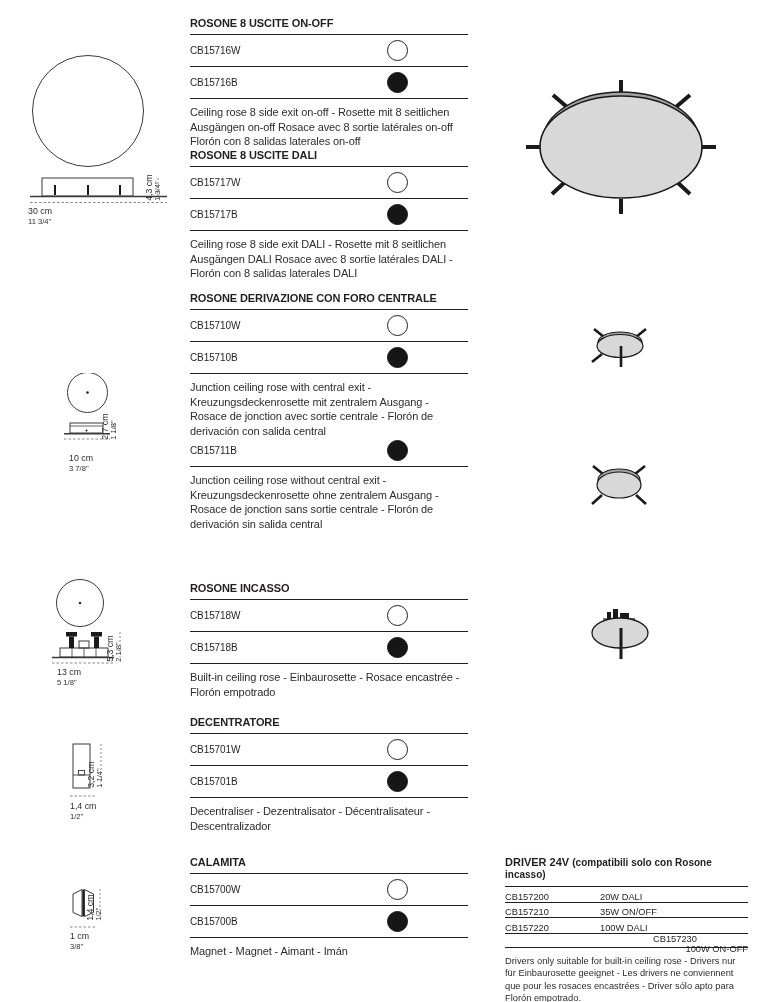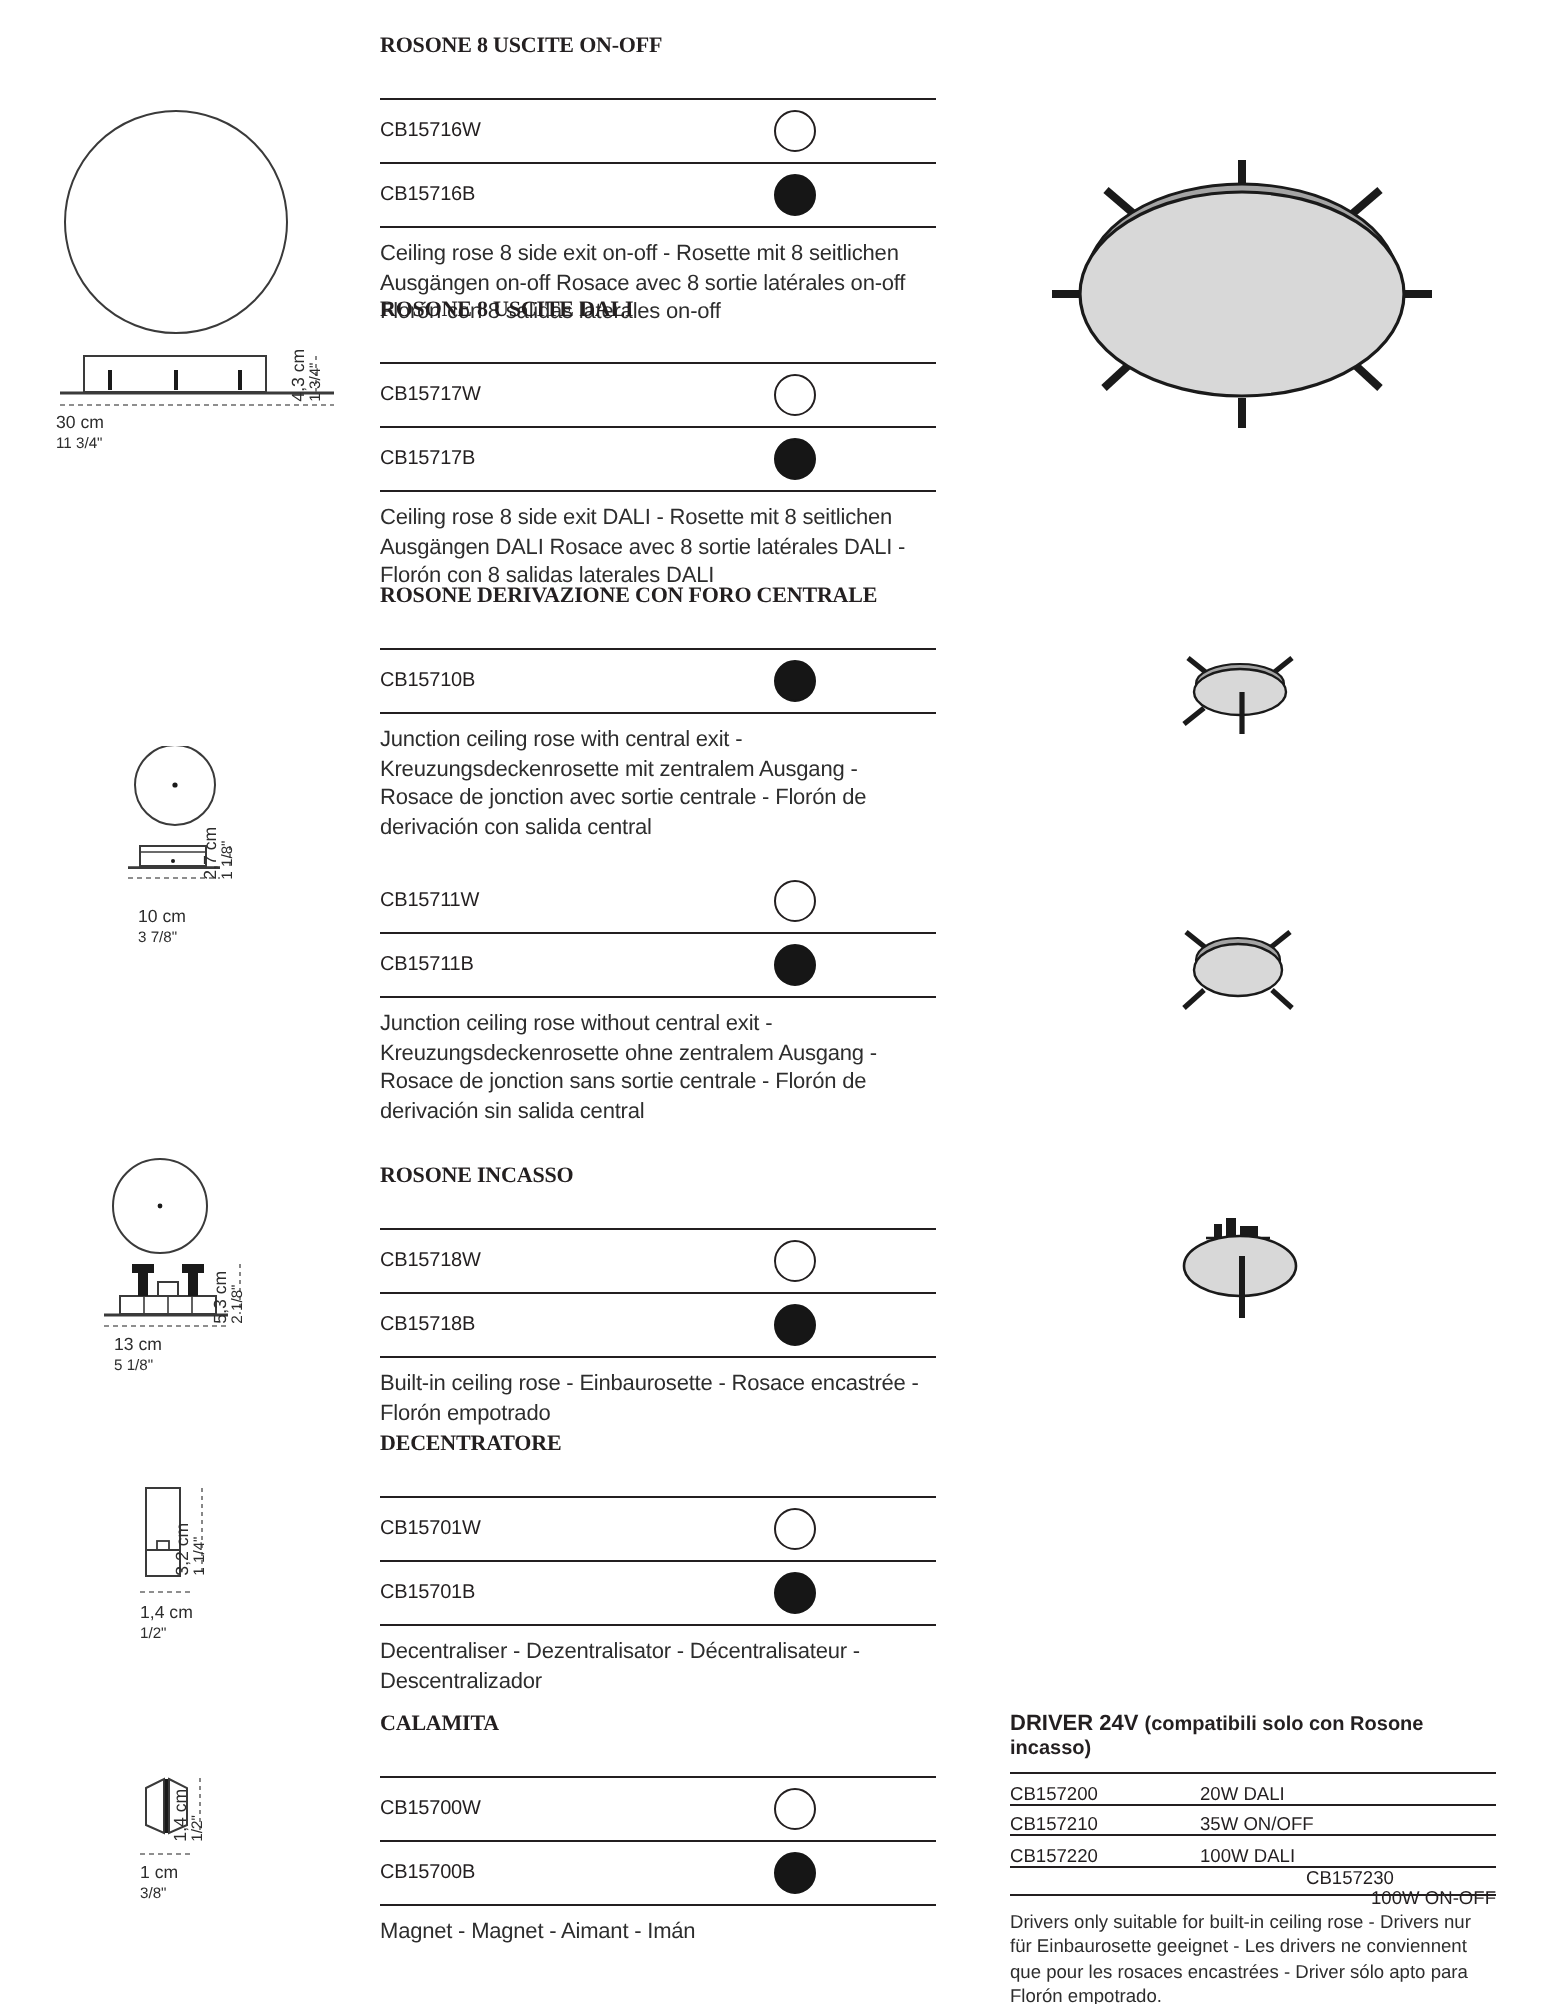--- a/index.html
+++ b/index.html
@@ -2,21 +2,21 @@
 <html><head>
 <meta charset="utf-8">
 <style>
   * { margin:0; padding:0; box-sizing:border-box; }
   html,body { width:774px; height:1002px; background:#ffffff; }
   body { font-family:"Liberation Sans", sans-serif; color:#231f20; position:relative; overflow:hidden; }
   .abs { position:absolute; }
 
   
   .section { position:absolute; left:190px; width:278px; }
-  .section h3 { font-size:11px; font-weight:bold; letter-spacing:-0.1px; padding-bottom:20px; border-bottom:1.6px solid #231f20;font-family:Liberation Serif, serif; }
+  .section h3 { font-size:11px; font-weight:bold; letter-spacing:-0.1px; padding-bottom:5px; border-bottom:1.6px solid #231f20; }
   .prow { display:flex; align-items:center; justify-content:space-between; height:32px; border-bottom:1.2px solid #231f20; padding-right:60px; }
   .code { font-size:10px; letter-spacing:-0.1px; }
   .swatch { width:21px; height:21px; border-radius:50%; flex:0 0 auto; }
   .swatch.white { background:#ffffff; border:1.4px solid #231f20; }
   .swatch.black { background:#161616; border:1.4px solid #161616; }
   .desc { font-size:11px; line-height:1.32; margin-top:6px; color:#2d2d2d; letter-spacing:-0.1px; }
 
   
   .driver { position:absolute; left:505px; top:856px; width:243px; }
   .driver h3 { font-size:11px; font-weight:bold; padding-bottom:6px; }
@@ -164,31 +164,31 @@
   <div class="prow">
     <span class="code">CB15717B</span>
     <span class="swatch black"></span>
   </div>
   <p class="desc">Ceiling rose 8 side exit DALI - Rosette mit 8 seitlichen Ausgängen DALI Rosace avec 8 sortie latérales DALI - Florón con 8 salidas laterales DALI</p>
 </div>
 
 <div class="section" style="top:292px;">
   <h3>ROSONE DERIVAZIONE CON FORO CENTRALE</h3>
   <div class="prow">
+    <span class="code">CB15710W</span>
+    <span class="swatch white"></span>
+  </div>
+  <div class="prow">
     <span class="code">CB15710B</span>
     <span class="swatch black"></span>
   </div>
   <p class="desc">Junction ceiling rose with central exit - Kreuzungsdeckenrosette mit zentralem Ausgang - Rosace de jonction avec sortie centrale - Florón de derivación con salida central</p>
 </div>
 
 <div class="section" style="top:435px;">
-  <div class="prow">
-    <span class="code">CB15711W</span>
-    <span class="swatch white"></span>
-  </div>
   <div class="prow">
     <span class="code">CB15711B</span>
     <span class="swatch black"></span>
   </div>
   <p class="desc">Junction ceiling rose without central exit - Kreuzungsdeckenrosette ohne zentralem Ausgang - Rosace de jonction sans sortie centrale - Florón de derivación sin salida central</p>
 </div>
 
 <div class="section" style="top:582px;">
   <h3>ROSONE INCASSO</h3>
   <div class="prow">

